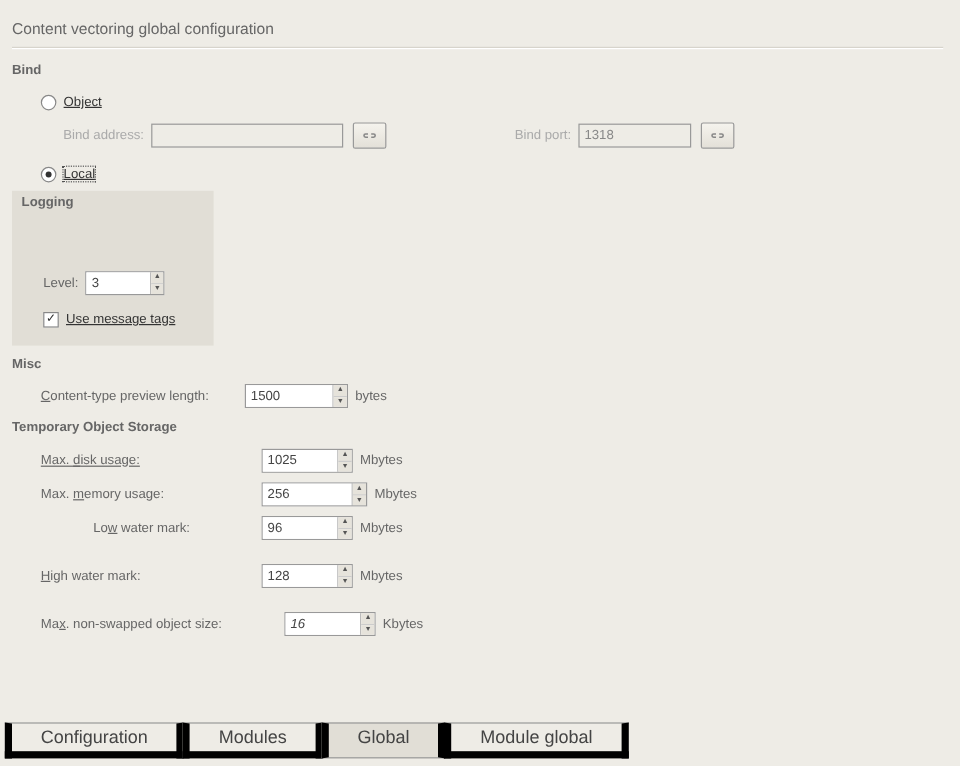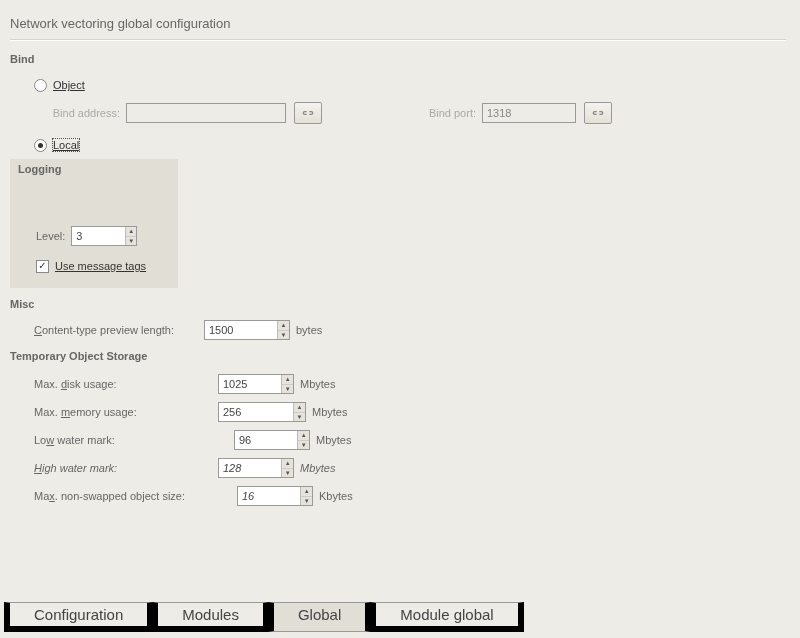--- a/index.html
+++ b/index.html
@@ -102,21 +102,21 @@
   background: #e1ded6; border-bottom: 1px solid #999;
   font-weight: normal;
 }
 .tab + .tab { margin-left: -1px; }
 .focus-outline { outline: 1px dotted #555; outline-offset: 0px; }
 </style>
 </head>
 <body>
 
 <div class="page">
-  <div class="title">Network vectoring global configuration</div>
+  <div class="title">Content vectoring global configuration</div>
   <div class="hr"></div>
 
   <div class="section-head">Bind</div>
   <div class="indent">
     <div class="row">
       <span class="radio"></span>
       <span class="radio-label"><span class="ul">Object</span></span>
     </div>
     <div class="row disabled" style="margin:4px 0 8px 0;">
       <label class="field-label" style="width:92px; padding-right:6px;">Bind address:</label>
@@ -169,21 +169,21 @@
             <div>▼</div>
           </span>
       </span>
       <span class="unit">bytes</span>
     </div>
   </div>
 
   <div class="section-head" style="margin-top:4px;">Temporary Object Storage</div>
   <div class="indent" id="tos-rows">
       <div class="row" style="margin: 4px 0px;">
-        <label class="field-label" style="width: 184px; padding-right: 6px; text-align: left;">Max. <span style="text-decoration:underline;">d</span>isk usage:</label>
+        <label class="field-label" style="width: 184px; padding-right: 6px; text-align: left; text-decoration: underline;">Max. <span style="text-decoration:underline;">d</span>isk usage:</label>
         <span class="spinwrap" style="width: 76px;">
           <input type="text" value="1025" style="">
           <span class="spinbtns">
             <div>▲</div>
             <div>▼</div>
           </span>
         </span>
         <span class="unit">Mbytes</span>
       </div>
       <div class="row" style="margin: 4px 0px;">
@@ -191,31 +191,31 @@
         <span class="spinwrap" style="width: 88px;">
           <input type="text" value="256" style="">
           <span class="spinbtns">
             <div>▲</div>
             <div>▼</div>
           </span>
         </span>
         <span class="unit">Mbytes</span>
       </div>
       <div class="row" style="margin: 4px 0px;">
-        <label class="field-label" style="width: 200px; padding-right: 16px; text-align: left;">Lo<span style="text-decoration:underline;">w</span> water mark:</label>
+        <label class="field-label" style="width: 184px; padding-right: 16px; text-align: center;">Lo<span style="text-decoration:underline;">w</span> water mark:</label>
         <span class="spinwrap" style="width: 76px;">
           <input type="text" value="96" style="">
           <span class="spinbtns">
             <div>▲</div>
             <div>▼</div>
           </span>
         </span>
         <span class="unit">Mbytes</span>
       </div>
-      <div class="row" style="margin: 4px 0px; font-style: italic;">
+      <div class="row" style="margin: 16px 0px;">
         <label class="field-label" style="width: 184px; padding-right: 6px; text-align: left;"><span style="text-decoration:underline;">H</span>igh water mark:</label>
         <span class="spinwrap" style="width: 76px;">
           <input type="text" value="128" style="">
           <span class="spinbtns">
             <div>▲</div>
             <div>▼</div>
           </span>
         </span>
         <span class="unit">Mbytes</span>
       </div>

